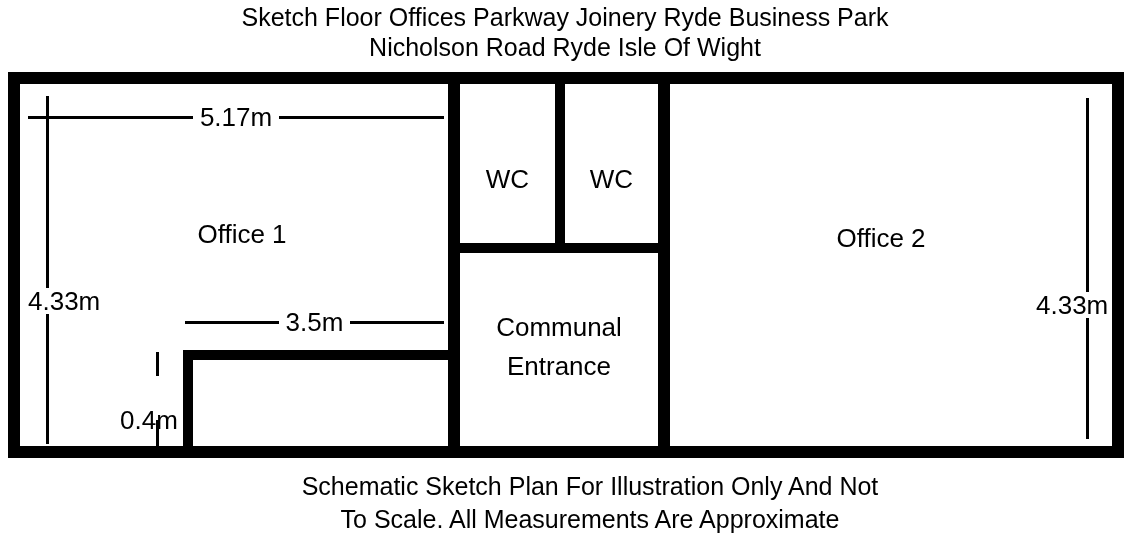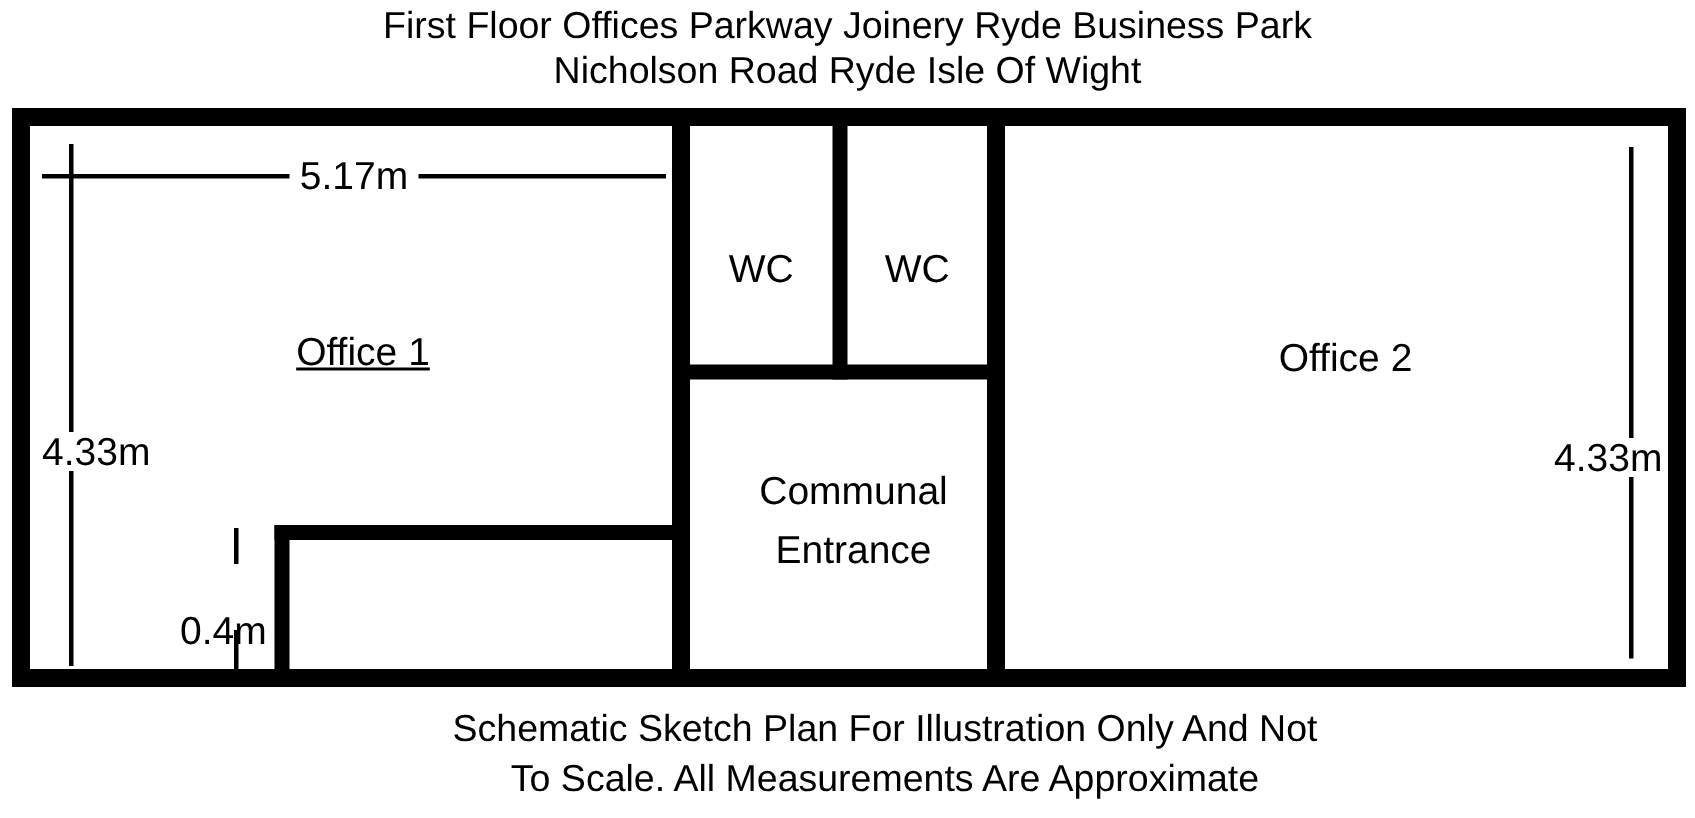--- a/index.html
+++ b/index.html
@@ -30,33 +30,33 @@
   #plan > *{position:absolute;align-items:center;}
   .wall{background:var(--wall);}
   
   .dim-h{display:flex;align-items:center;font-size:26px;white-space:nowrap;}
   .dim-h .dline{flex:1;height:3px;background:var(--wall);}
   .dim-h .dtext{padding:0 7px;}
   .vline{width:3px;background:var(--wall);}
   .vlabel{font-size:26px;line-height:26px;background:var(--bg);padding:0 2px;white-space:nowrap;margin-top:20px;}
   
   .room-label{font-size:26px;line-height:30px;text-align:center;white-space:nowrap;}
-  .room-label.two-line{white-space:normal;line-height:39px;padding-left:10px;}
+  .room-label.two-line{white-space:normal;line-height:39px;}
   
   #stairs{display:flex;}
   #stairs .tread{flex:1;border-right:3px solid var(--wall);}
   #stairs .tread:last-child{border-right:none;}
 </style>
 </head>
 <body>
 
 <div id="page">
 
   <div id="title" class="abs">
-    <div>First Floor Offices Parkway Joinery Ryde Business Park</div>
+    <div>Sketch Floor Offices Parkway Joinery Ryde Business Park</div>
     <div>Nicholson Road Ryde Isle Of Wight</div>
   </div>
 
   <div id="plan" class="abs">
 
     <div class="wall" style="left:428px;top:0;width:12px;height:362px;"></div>
     <div class="wall" style="left:535px;top:0;width:10px;height:169px;"></div>
     <div class="wall" style="left:638px;top:0;width:12px;height:362px;"></div>
     <div class="wall" style="left:428px;top:159px;width:222px;height:10px;"></div>
     <div class="wall" style="left:163px;top:266px;width:277px;height:10px;"></div>
@@ -82,29 +82,34 @@
       <span class="dline"></span>
     </div>
 
     <div class="vline" style="left:26px;top:12px;height:348px;"></div>
     <div class="vlabel" style="left:6px;top:184px;">4.33m</div>
 
 
     <div class="vline" style="left:1066px;top:14px;height:341px;"></div>
     <div class="vlabel" style="left:1014px;top:188px;">4.33m</div>
 
+    <div class="dim-h" style="left:165px;top:225px;width:259px;height:26px;">
+      <span class="dline"></span>
+      <span class="dtext">3.5m</span>
+      <span class="dline"></span>
+    </div>
 
     <div class="vline" style="left:136px;top:268px;height:24px;"></div>
     <div class="vlabel" style="left:98px;top:303px;">0.4m</div>
     <div class="vline" style="left:136px;top:336px;height:26px;"></div>
 
-    <div class="room-label" style="left:122px;top:135px;width:200px;text-decoration:underline;">Office 1</div>
+    <div class="room-label" style="left:122px;top:135px;width:200px;">Office 1</div>
     <div class="room-label" style="left:440px;top:80px;width:95px;">WC</div>
     <div class="room-label" style="left:545px;top:80px;width:93px;">WC</div>
-    <div class="room-label" style="left:777px;top:139px;width:200px;">Office 2</div>
+    <div class="room-label" style="left:761px;top:139px;width:200px;">Office 2</div>
     <div class="room-label two-line" style="left:440px;top:224px;width:198px;">
       <div>Communal</div>
       <div>Entrance</div>
     </div>
 
   </div>
 
   <div id="footer" class="abs">
     <div>Schematic Sketch Plan For Illustration Only And Not</div>
     <div>To Scale. All Measurements Are Approximate</div>

